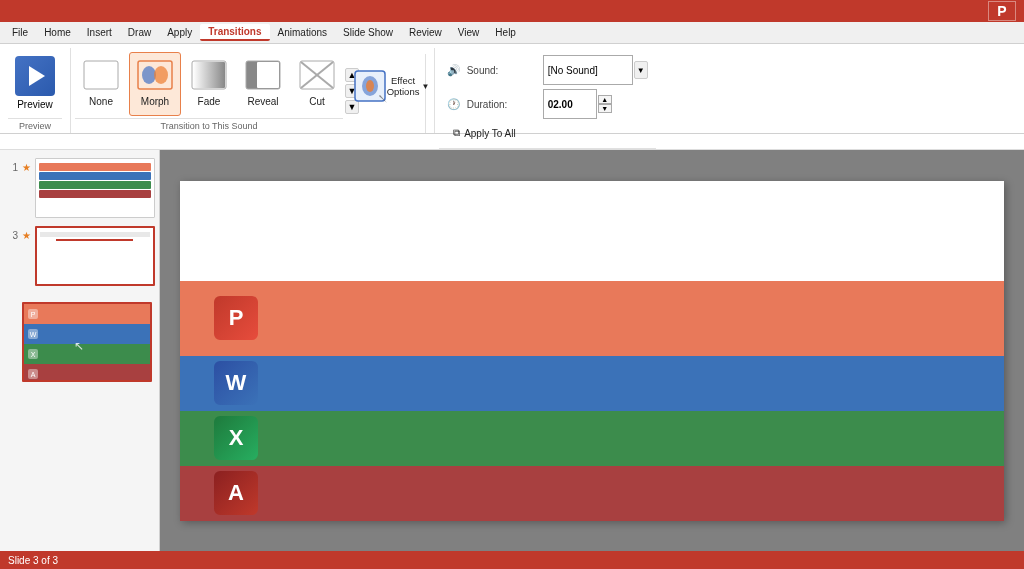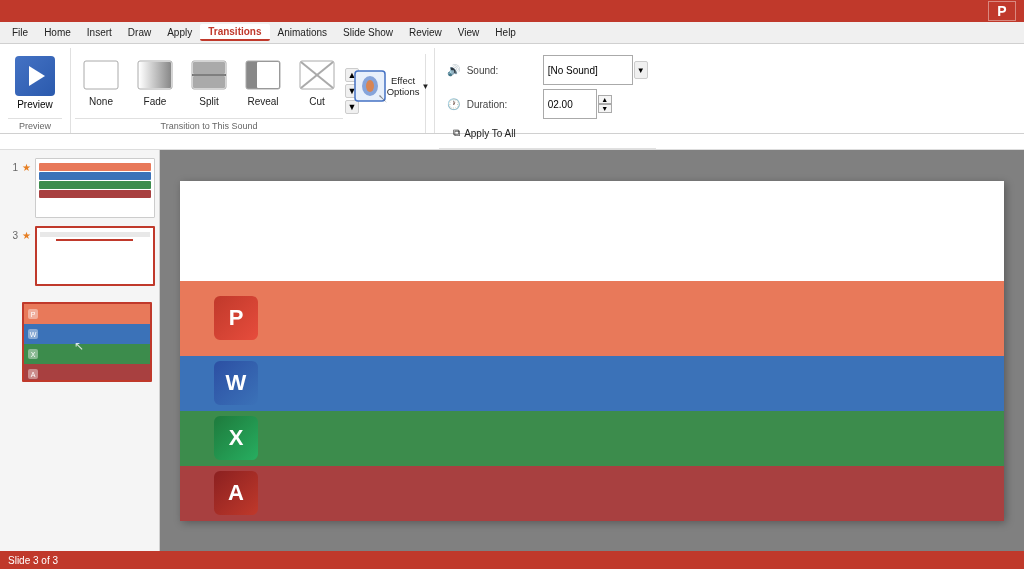--- a/index.html
+++ b/index.html
@@ -369,50 +369,49 @@
 
         <div class="ribbon-btn">
           <div class="ribbon-btn-icon">
             <svg width="36" height="30" viewBox="0 0 36 30">
               <rect x="1" y="1" width="34" height="28" rx="2" fill="white" stroke="#aaa" stroke-width="1"></rect>
             </svg>
           </div>
           <span class="ribbon-btn-label">None</span>
         </div>
 
+        <div class="ribbon-btn active">
+          <div class="ribbon-btn-icon">
+            <svg width="36" height="30" viewBox="0 0 36 30">
+              <rect x="1" y="1" width="34" height="28" rx="2" fill="#fde8d8" stroke="#e8804a" stroke-width="1.5"></rect>
+              <ellipse cx="12" cy="15" rx="7" ry="9" fill="#4472c4" opacity="0.7"></ellipse>
+              <ellipse cx="24" cy="15" rx="7" ry="9" fill="#ed7d31" opacity="0.7"></ellipse>
+            </svg>
+          </div>
+          <span class="ribbon-btn-label">Morph</span>
+        </div>
 
         <div class="ribbon-btn">
           <div class="ribbon-btn-icon">
             <svg width="36" height="30" viewBox="0 0 36 30">
               <rect x="1" y="1" width="34" height="28" rx="2" fill="white" stroke="#aaa" stroke-width="1"></rect>
               <defs>
                   <linearGradient id="fadeGrad" x1="0" y1="0" x2="1" y2="0">
                     <stop offset="0" stop-color="#888" stop-opacity="0"></stop>
                     <stop offset="1" stop-color="#888" stop-opacity="1"></stop>
                   </linearGradient>
                 </defs>
               <rect x="2" y="2" width="32" height="26" rx="1" fill="url(#fadeGrad)"></rect>
             </svg>
           </div>
           <span class="ribbon-btn-label">Fade</span>
         </div>
 
 
 
-        <div class="ribbon-btn">
-          <div class="ribbon-btn-icon">
-            <svg width="36" height="30" viewBox="0 0 36 30">
-              <rect x="1" y="1" width="34" height="28" rx="2" fill="white" stroke="#aaa" stroke-width="1"></rect>
-              <rect x="2" y="2" width="32" height="12" fill="#aaa" rx="1"></rect>
-              <rect x="2" y="16" width="32" height="12" fill="#aaa" rx="1"></rect>
-              <line x1="1" y1="15" x2="35" y2="15" stroke="#555" stroke-width="1.5"></line>
-            </svg>
-          </div>
-          <span class="ribbon-btn-label">Split</span>
-        </div>
 
         <div class="ribbon-btn">
           <div class="ribbon-btn-icon">
             <svg width="36" height="30" viewBox="0 0 36 30">
               <rect x="1" y="1" width="34" height="28" rx="2" fill="#888" stroke="#aaa" stroke-width="1"></rect>
               <rect x="12" y="2" width="22" height="26" fill="white" rx="1"></rect>
             </svg>
           </div>
           <span class="ribbon-btn-label">Reveal</span>
         </div>
@@ -464,21 +463,21 @@
         <span style="font-size:11px;">🔊</span>
         <span class="timing-label">Sound:</span>
         <div style="display:flex;align-items:center;gap:1px;">
           <div class="timing-value" style="width:90px;font-size:10px;">[No Sound]</div>
           <div class="scroll-btn" style="height:18px;font-size:8px;">▼</div>
         </div>
       </div>
       <div class="timing-row">
         <span style="font-size:11px;">🕐</span>
         <span class="timing-label">Duration:</span>
-        <div style="display:flex;align-items:center;gap:1px;">
+        <div style="display:flex;align-items:center;gap:1px;font-weight:bold;">
           <div class="timing-value" style="width:54px;font-size:10px;">02.00</div>
           <div class="timing-spinner">
             <div class="spinner-btn">▲</div>
             <div class="spinner-btn">▼</div>
           </div>
         </div>
       </div>
       <button class="apply-all-btn">
         <span>⧉</span>
         <span>Apply To All</span>

